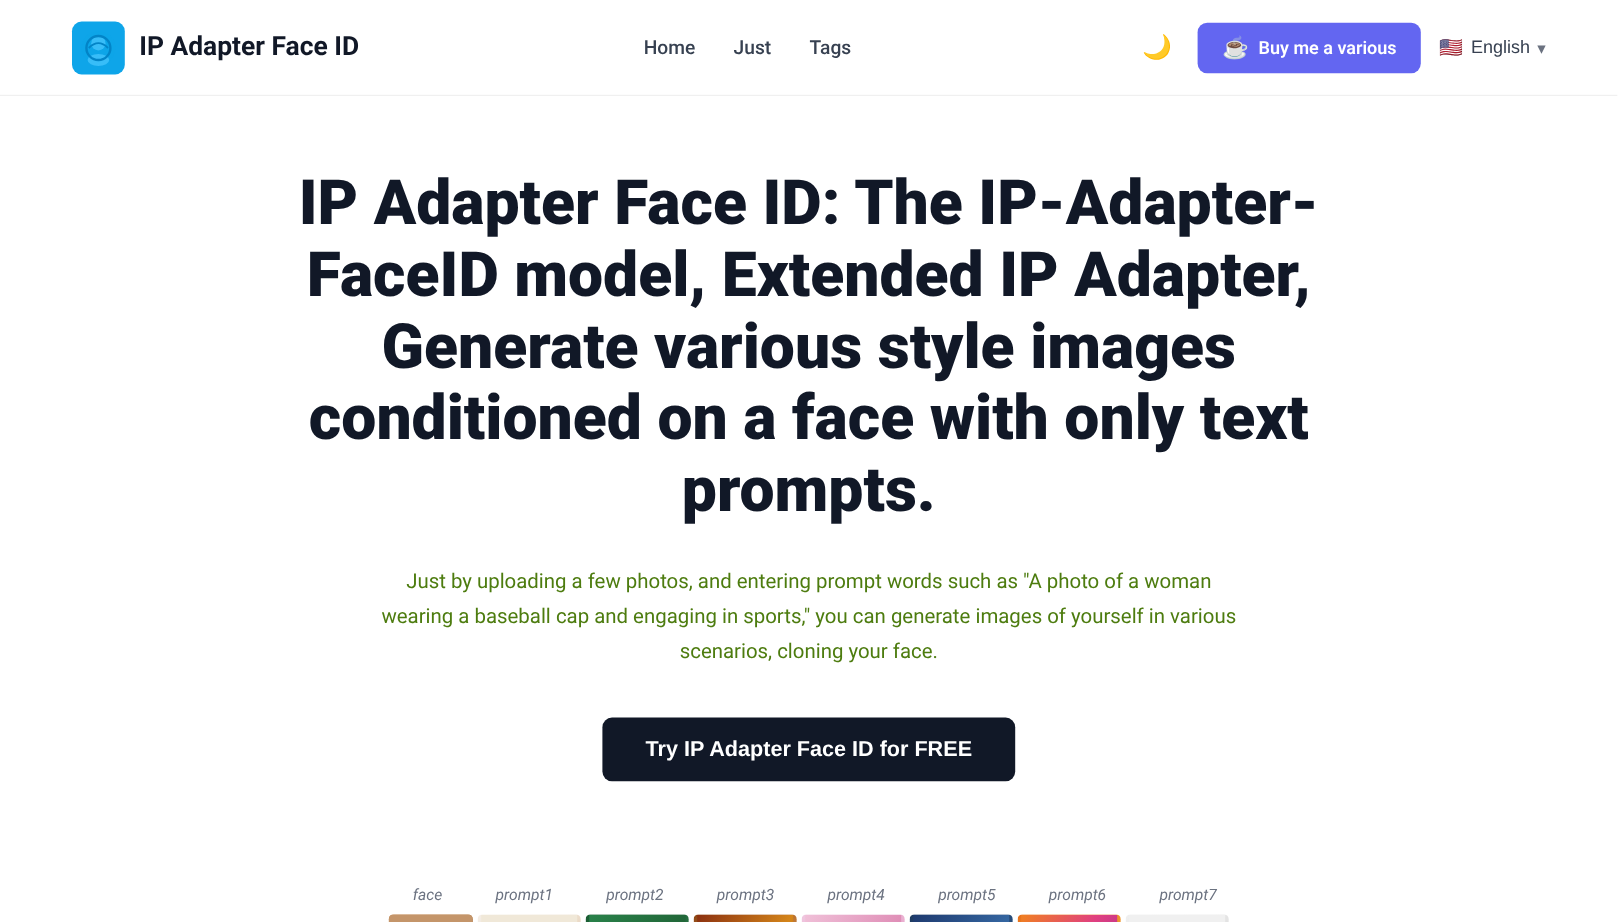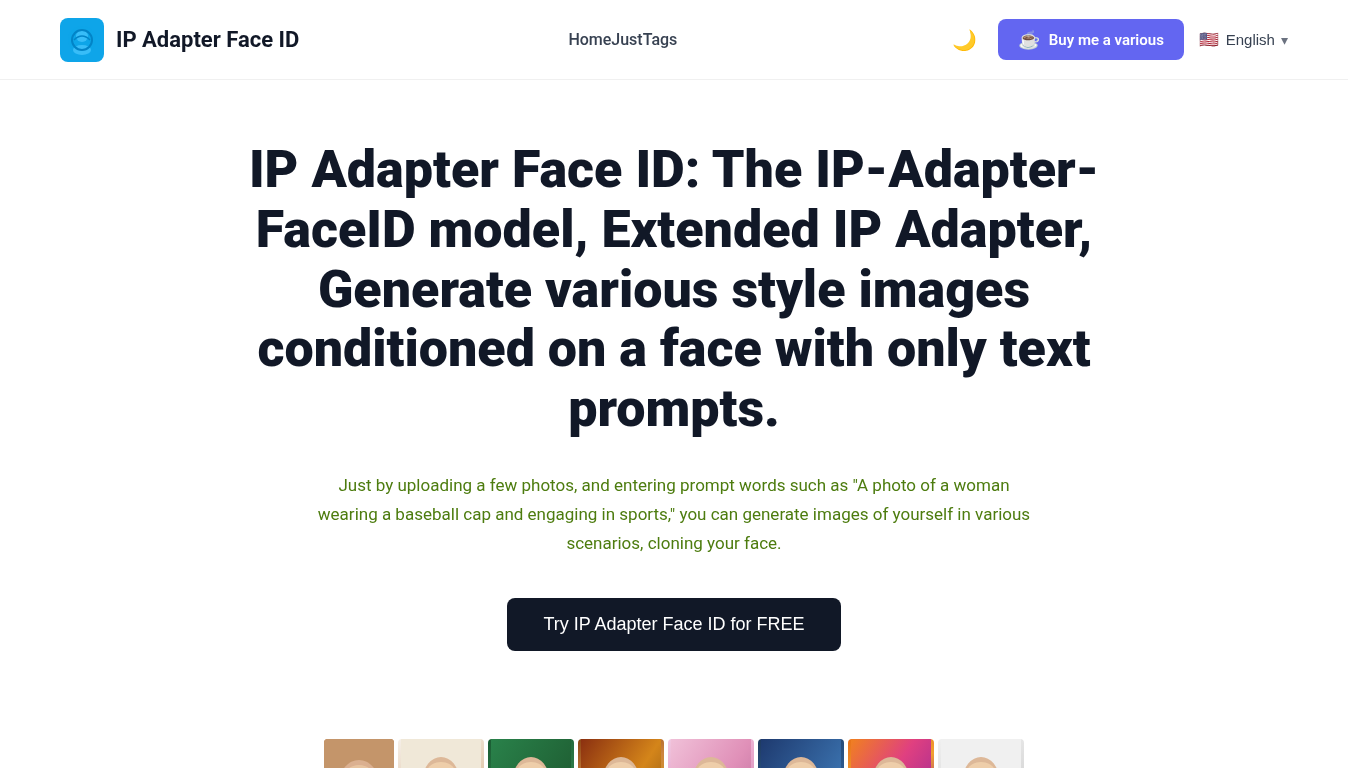--- a/index.html
+++ b/index.html
@@ -54,20 +54,21 @@
 
     .nav-logo-text {
       font-size: 22px;
       font-weight: 700;
       color: #111827;
     }
 
     .nav-links {
       display: flex;
       align-items: center;
+      gap: 32px;
     }
 
     .nav-link {
       font-size: 16px;
       font-weight: 500;
       color: #374151;
       text-decoration: none;
       cursor: pointer;
     }
 
@@ -156,21 +157,21 @@
       margin-bottom: 40px;
     }
 
     .cta-btn {
       background: #111827;
       color: #ffffff;
       border: none;
       border-radius: 8px;
       padding: 16px 36px;
       font-size: 18px;
-      font-weight: 400;
+      font-weight: 700;
       cursor: pointer;
       margin-bottom: 48px;
       text-align: center;
     }
 
     
     .demo-strip {
       width: 100%;
       display: flex;
       flex-direction: column;
@@ -284,20 +285,30 @@
   </div>
 </nav>
 
 <section class="hero">
   <h1 class="hero-title">IP Adapter Face ID: The IP-Adapter-FaceID model, Extended IP Adapter, Generate various style images conditioned on a face with only text prompts.</h1>
   <p class="hero-description">Just by uploading a few photos, and entering prompt words such as "A photo of a woman wearing a baseball cap and engaging in sports," you can generate images of yourself in various scenarios, cloning your face.</p>
   <button class="cta-btn">Try IP Adapter Face ID for FREE</button>
 </section>
 
 <div class="demo-strip">
+  <div class="demo-labels">
+    <span class="demo-label">face</span>
+    <span class="demo-label">prompt1</span>
+    <span class="demo-label">prompt2</span>
+    <span class="demo-label">prompt3</span>
+    <span class="demo-label">prompt4</span>
+    <span class="demo-label">prompt5</span>
+    <span class="demo-label">prompt6</span>
+    <span class="demo-label">prompt7</span>
+  </div>
   <div class="demo-images">
     <div class="demo-img-placeholder demo-img-face">
       <div class="img-container img-bg-face">
         <svg viewBox="0 0 70 120" xmlns="http://www.w3.org/2000/svg" width="100%" height="100%">
           <rect width="70" height="120" fill="#c4956a"></rect>
           <ellipse cx="35" cy="45" rx="20" ry="24" fill="#dbb090"></ellipse>
           <ellipse cx="35" cy="38" rx="15" ry="12" fill="#e8c4a0"></ellipse>
           <ellipse cx="28" cy="38" rx="4" ry="4" fill="#8b5e3c"></ellipse>
           <ellipse cx="42" cy="38" rx="4" ry="4" fill="#8b5e3c"></ellipse>
           <path d="M28 50 Q35 56 42 50" stroke="#c08060" stroke-width="1.5" fill="none"></path>

